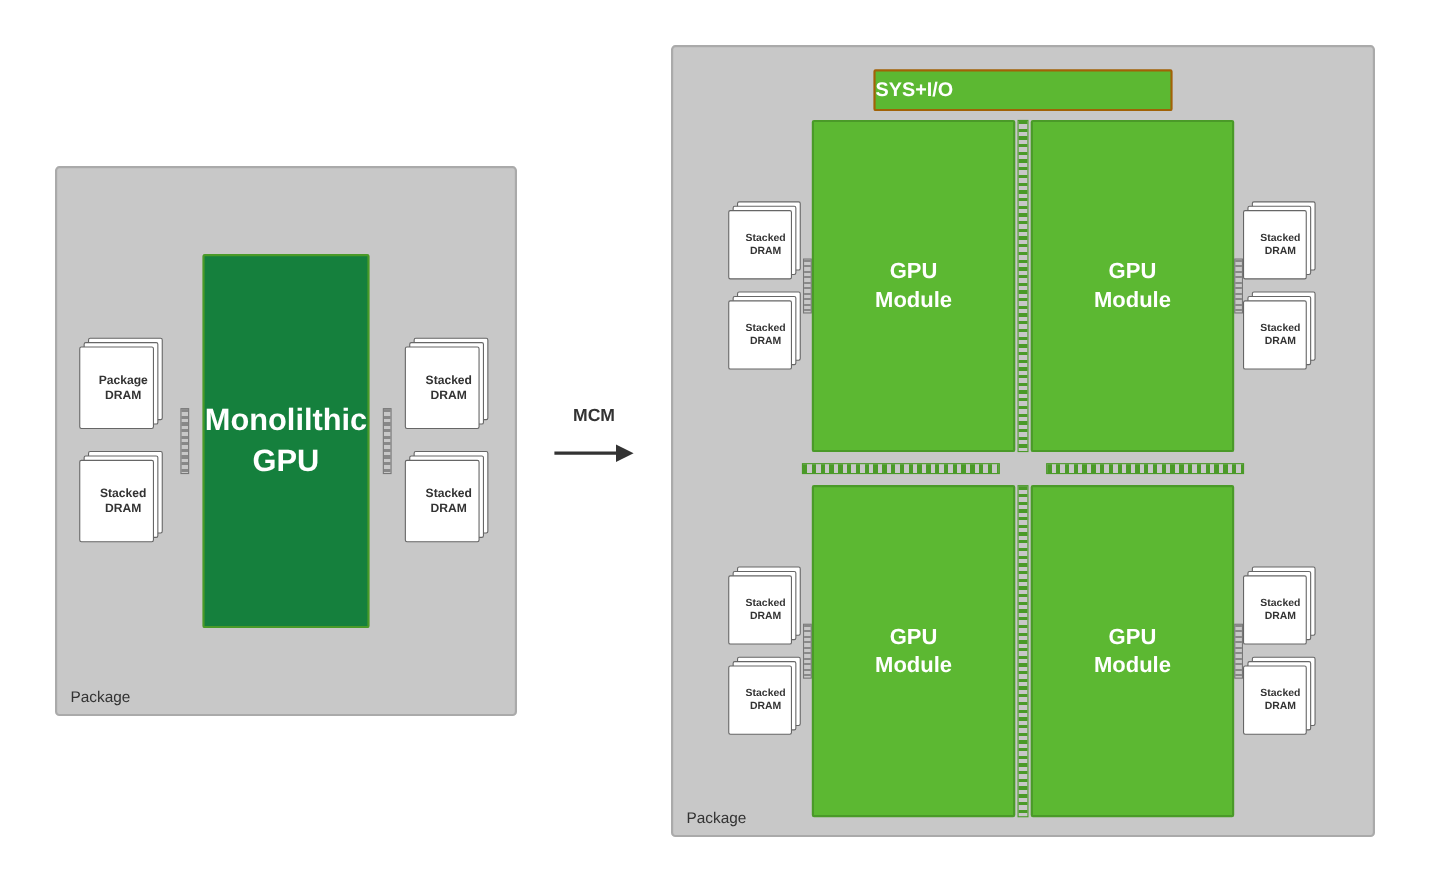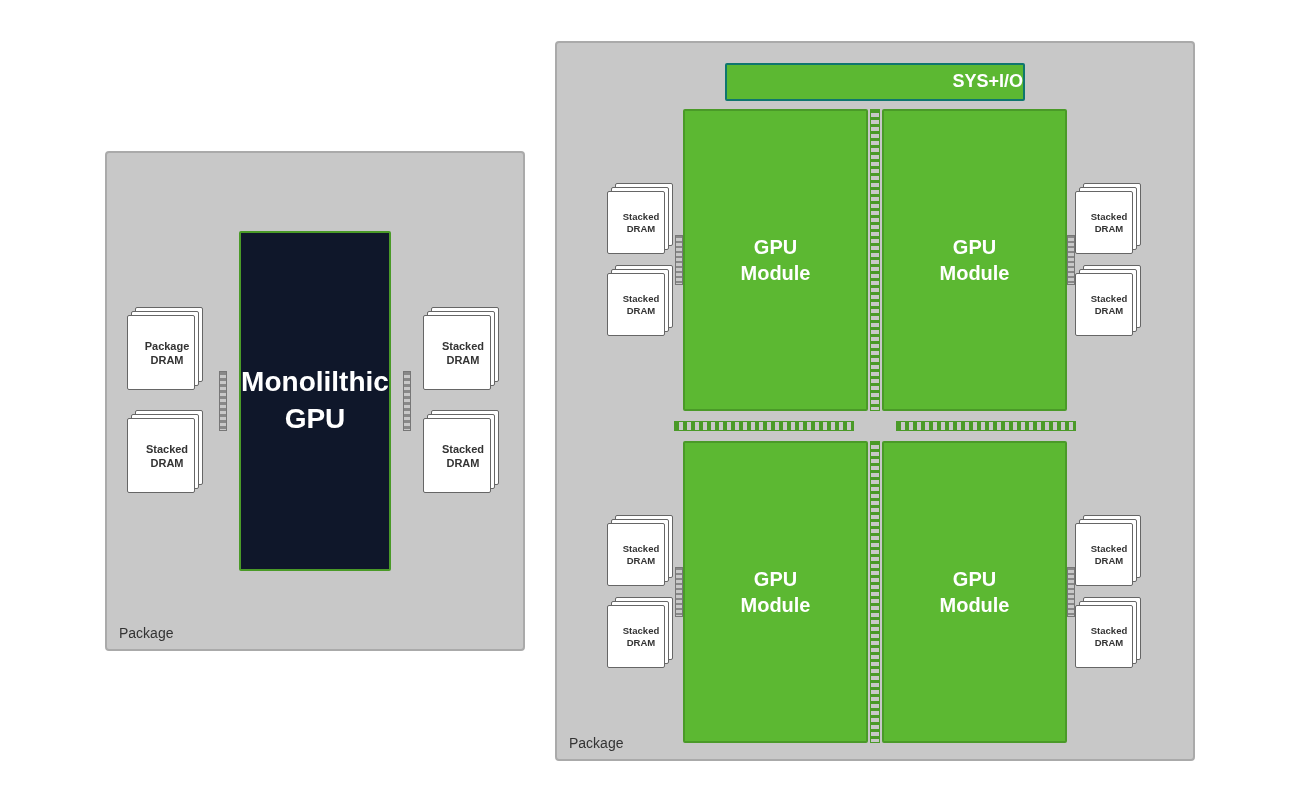--- a/index.html
+++ b/index.html
@@ -86,21 +86,21 @@
       width: 10px;
       height: 60px;
       background: repeating-linear-gradient(
         to bottom,
         #888 0px, #888 3px,
         transparent 3px, transparent 6px
       );
       border: 1px solid #777;
     }
     .gpu-block {
-      background: #0f172a;
+      background: #15803d;
       border: 2px solid #4a9a28;
       flex: 1;
       height: 340px;
       display: flex;
       align-items: center;
       justify-content: center;
       border-radius: 2px;
     }
     .gpu-label {
       font-size: 28px;
@@ -143,26 +143,26 @@
     }
     .right-label {
       position: absolute;
       bottom: 8px;
       left: 12px;
       font-size: 14px;
       color: #333;
     }
     .sys-io-bar {
       background: #5cb832;
-      border: 2px solid #0f766e;
-      width: 300px;
+      border: 2px solid #a16207;
+      width: 272px;
       height: 38px;
       display: flex;
       align-items: center;
-      justify-content: flex-end;
+      justify-content: flex-start;
       border-radius: 2px;
       margin-top: 4px;
     }
     .sys-io-label {
       font-size: 18px;
       font-weight: bold;
       color: white;
     }
     .gpu-grid-area {
       display: flex;
@@ -288,20 +288,27 @@
           <div class="dram-page"></div>
           <div class="dram-label">Stacked<br>DRAM</div>
         </div>
       </div>
 
     </div>
 
     <div class="left-label">Package</div>
   </div>
 
+  <div class="arrow-container">
+    <div class="arrow-label">MCM</div>
+    <svg class="arrow-svg" viewBox="0 0 80 40">
+      <line x1="4" y1="20" x2="60" y2="20" stroke="#333" stroke-width="3"></line>
+      <polygon points="60,12 76,20 60,28" fill="#333"></polygon>
+    </svg>
+  </div>
 
   <div class="right-diagram">
 
     <div class="sys-io-bar">
       <div class="sys-io-label">SYS+I/O</div>
     </div>
 
     <div class="gpu-grid-area">
 
       <div class="gpu-row">

